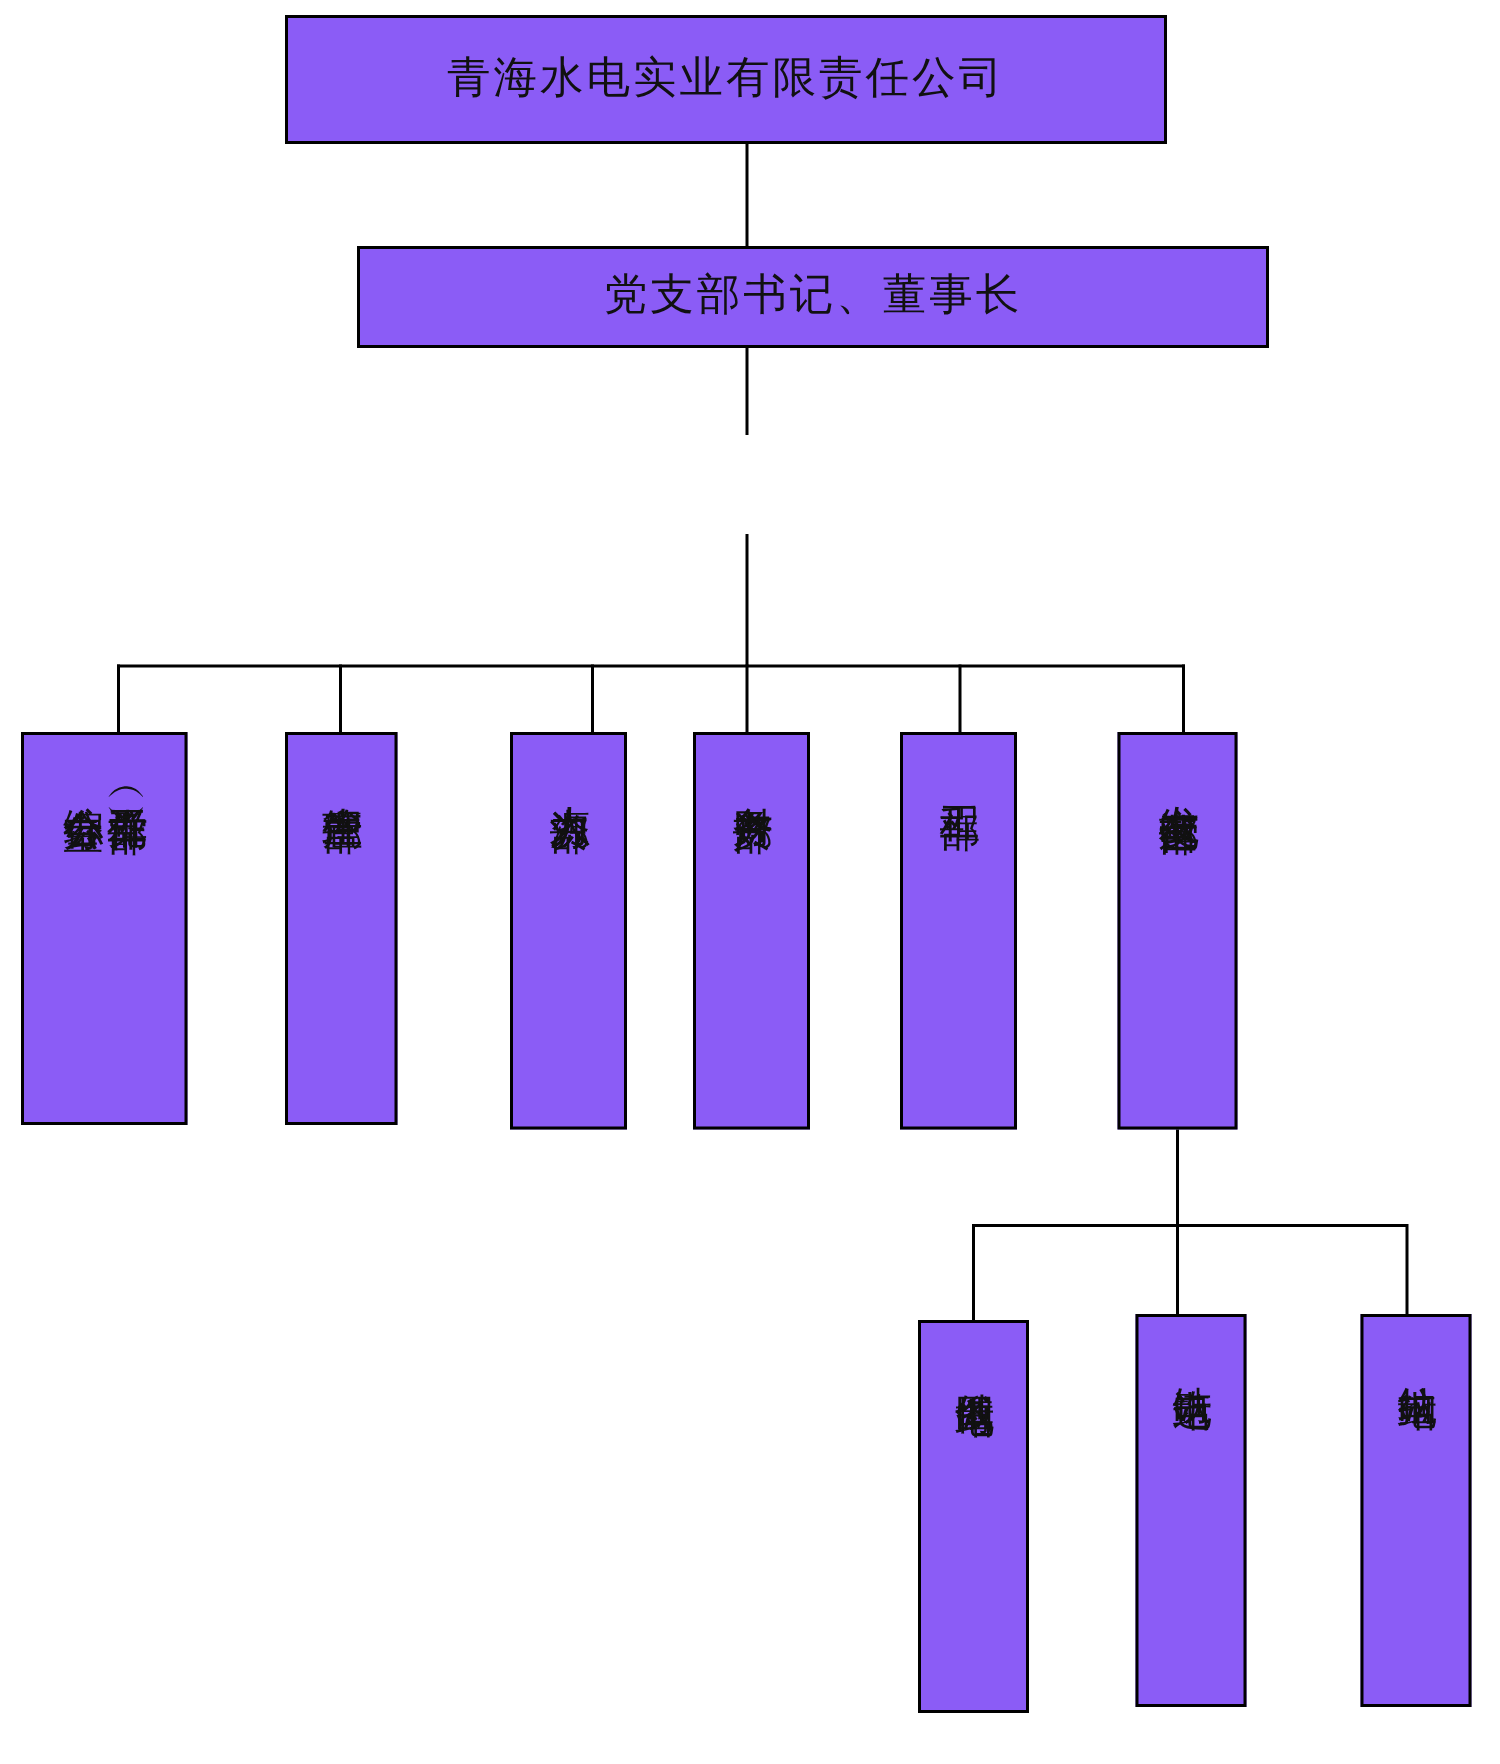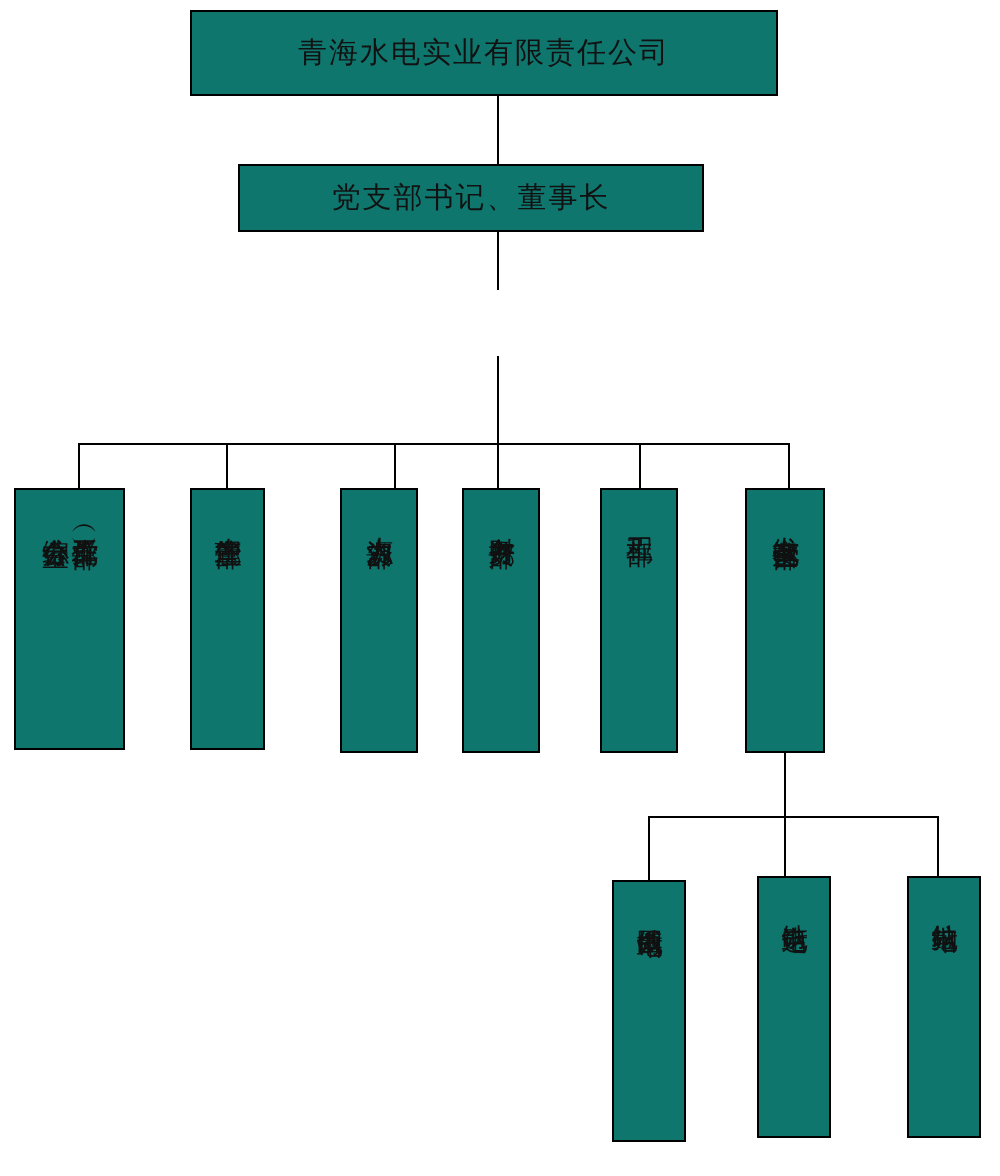--- a/index.html
+++ b/index.html
@@ -13,21 +13,21 @@
     width: 1000px;
     height: 1176px;
     background: #ffffff;
     font-family: "Liberation Serif", "DejaVu Serif", serif;
     overflow: hidden;
   }
   .node {
     position: absolute;
     box-sizing: border-box;
     border: 2px solid #000000;
-    background: #0f766e;
+    background: #8b5cf6;
     display: flex;
     align-items: center;
     justify-content: center;
   }
   
   .node.horiz .node-label {
     font-size: 29px;
     letter-spacing: 2px;
     line-height: 1.1;
     color: #111111;
@@ -70,21 +70,21 @@
 <body>
 
 <div id="chart-root">
 
   <div class="node horiz" style="left:190px; top:10px; width:588px; height:86px;">
     <span class="node-label">青海水电实业有限责任公司</span>
   </div>
 
   <div class="conn v" style="left:497px; top:96px; height:68px;"></div>
 
-  <div class="node horiz" style="left:238px; top:164px; width:466px; height:68px;text-align:right;">
+  <div class="node horiz" style="left:238px; top:164px; width:608px; height:68px;text-align:right;">
     <span class="node-label">党支部书记、董事长</span>
   </div>
 
   <div class="conn v" style="left:497px; top:232px; height:58px;"></div>
 
 
   <div class="conn v" style="left:497px; top:356px; height:88px;"></div>
 
   <div class="conn h" style="left:78px; top:443px; width:712px;"></div>
 

